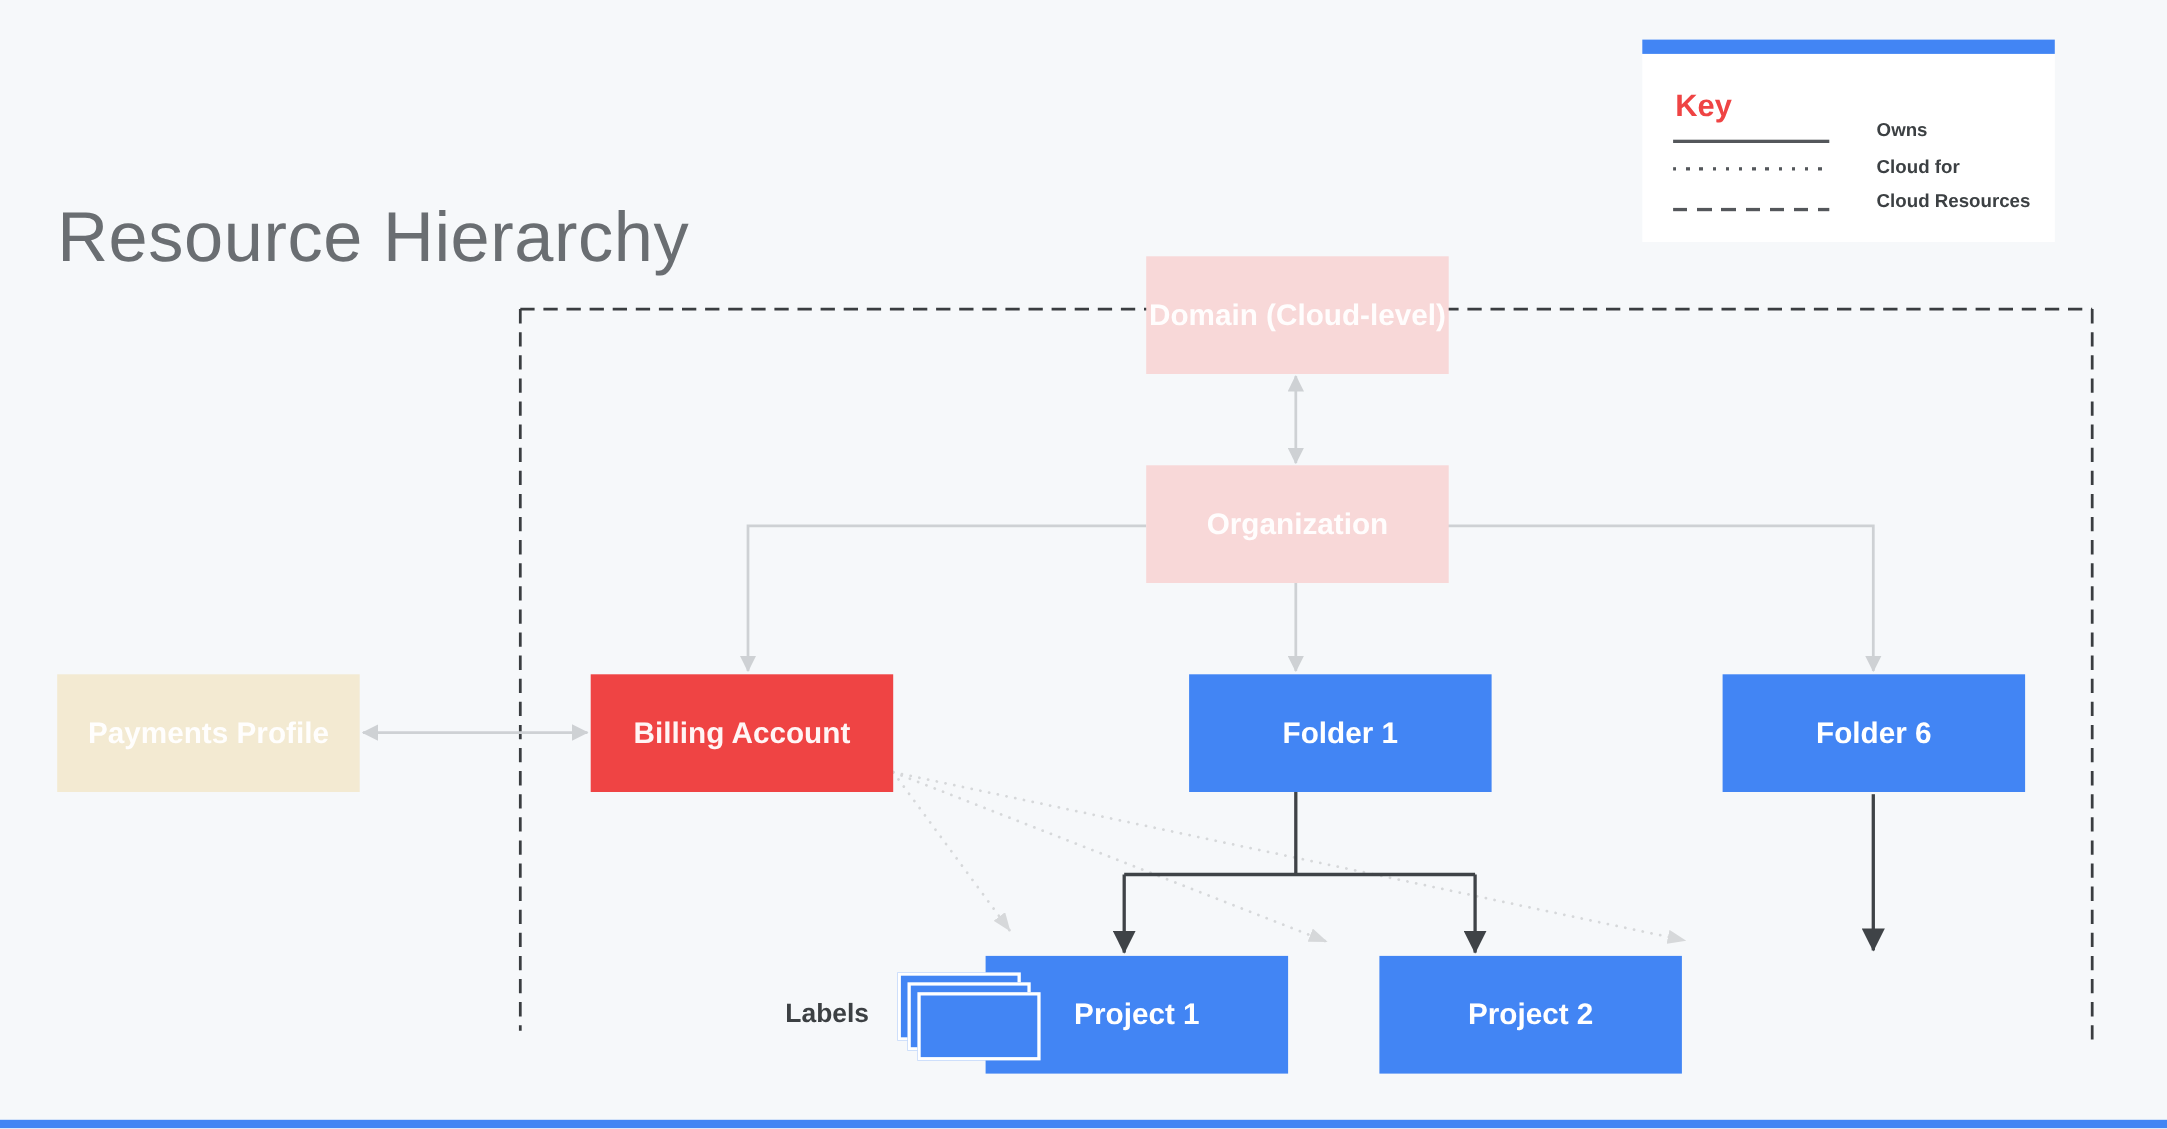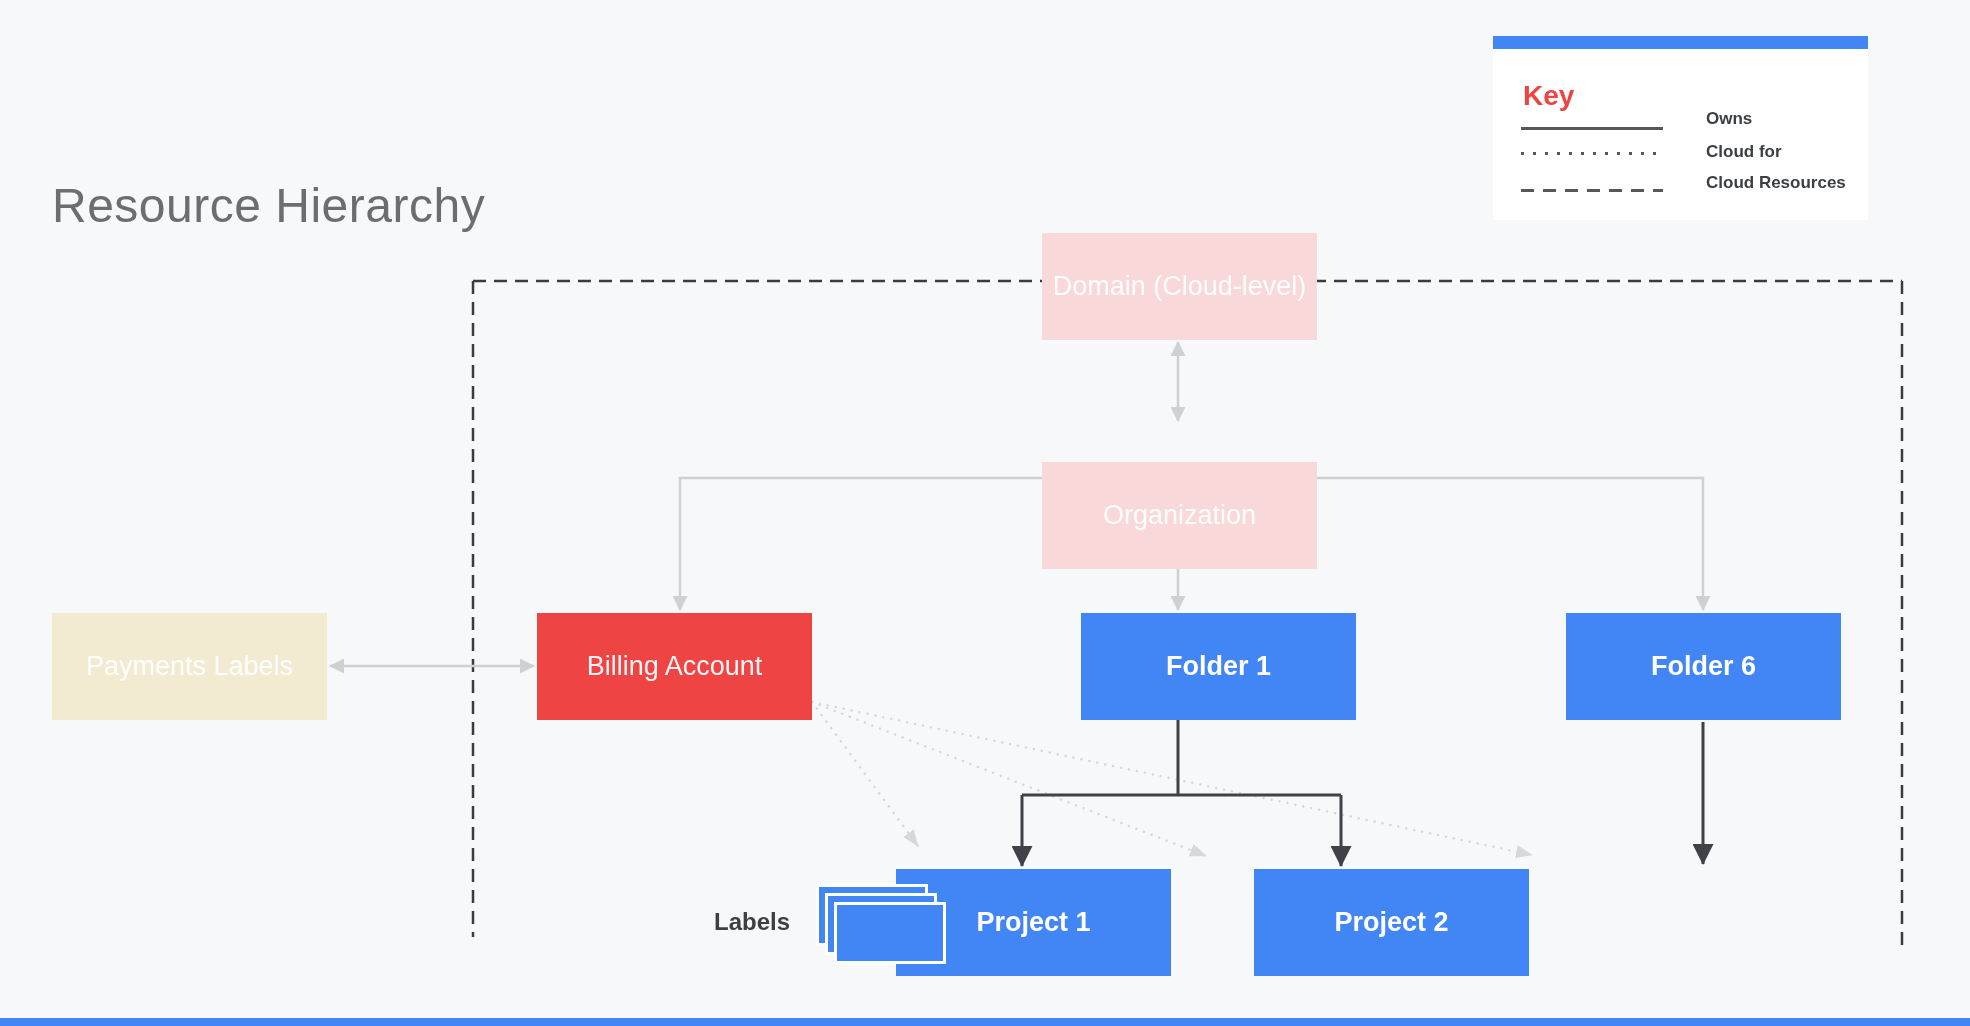--- a/index.html
+++ b/index.html
@@ -4,37 +4,37 @@
 <style>
   html,body{margin:0;padding:0;background:#f6f8fa;}
   .canvas{
     position:relative;width:1970px;height:1026px;overflow:hidden;
     background:#f6f8fa;
     font-family:"Liberation Sans", sans-serif;
   }
   
   .page-title{
     position:absolute;left:52px;top:178px;
-    font-size:48px;color:#6a6e72;letter-spacing:.5px;
+    font-size:64px;color:#6a6e72;letter-spacing:.5px;
   }
   
   svg.connectors{position:absolute;left:0;top:0;}
   
   .node{
     position:absolute;width:275px;height:107px;
     display:flex;align-items:center;justify-content:center;
     font-size:27px;text-align:center;
   }
-  .node.pastel{color:rgba(255,255,255,.95);font-weight:400;}
+  .node.pastel{color:rgba(255,255,255,.95);font-weight:700;}
   .node.blue{background:#4285f4;color:#ffffff;font-weight:bold;}
   .pink{background:#f8d8d8;}
   .green{background:#ef4444;}
   .cream{background:#f3ead2;}
   .n-domain{left:1042px;top:233px;}
-  .n-org{left:1042px;top:423px;margin-top:39px;}
+  .n-org{left:1042px;top:423px;}
   .n-payments{left:52px;top:613px;}
   .n-billing{left:537px;top:613px;}
   .n-folder1{left:1041px;top:613px;margin-left:40px;}
   .n-folder2{left:1566px;top:613px;}
   .n-project1{left:896px;top:869px;}
   .n-project2{left:1254px;top:869px;}
   .n-project3{left:1566px;top:869px;}
   
   .labels-caption{
     position:absolute;left:640px;top:907px;width:150px;
@@ -117,21 +117,21 @@
     </g>
   </svg>
 
   <div class="node pastel pink n-domain">
     <span>Domain (Cloud-level)</span>
   </div>
   <div class="node pastel pink n-org">
     <span>Organization</span>
   </div>
   <div class="node pastel cream n-payments">
-    <span>Payments Labels</span>
+    <span>Payments Profile</span>
   </div>
   <div class="node pastel green n-billing">
     <span>Billing Account</span>
   </div>
   <div class="node blue n-folder1">
     <span>Folder 1</span>
   </div>
   <div class="node blue n-folder2">
     <span>Folder 6</span>
   </div>

